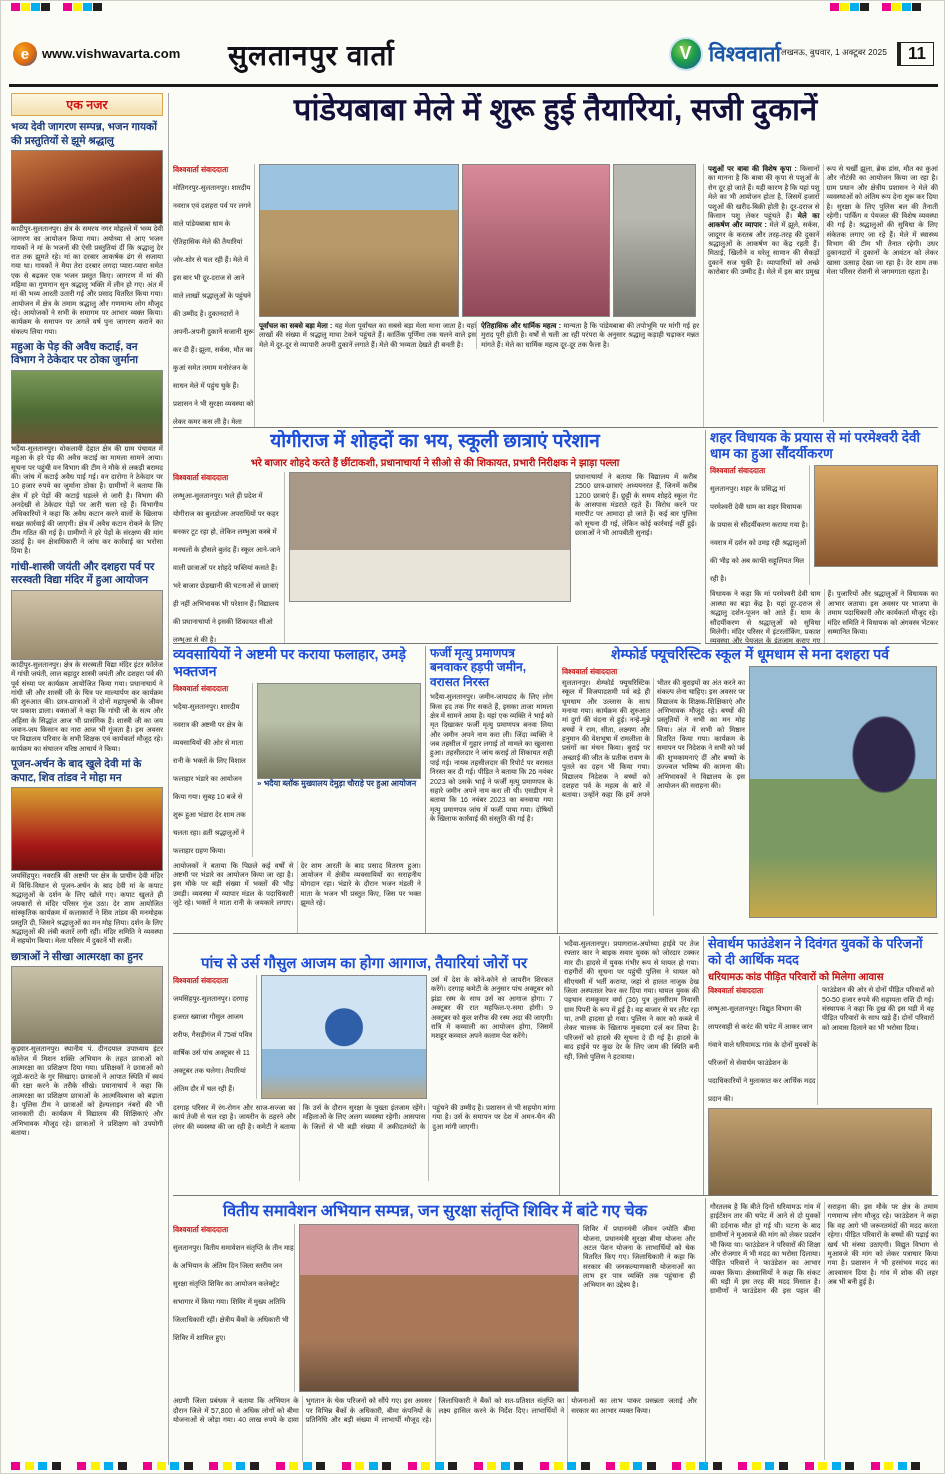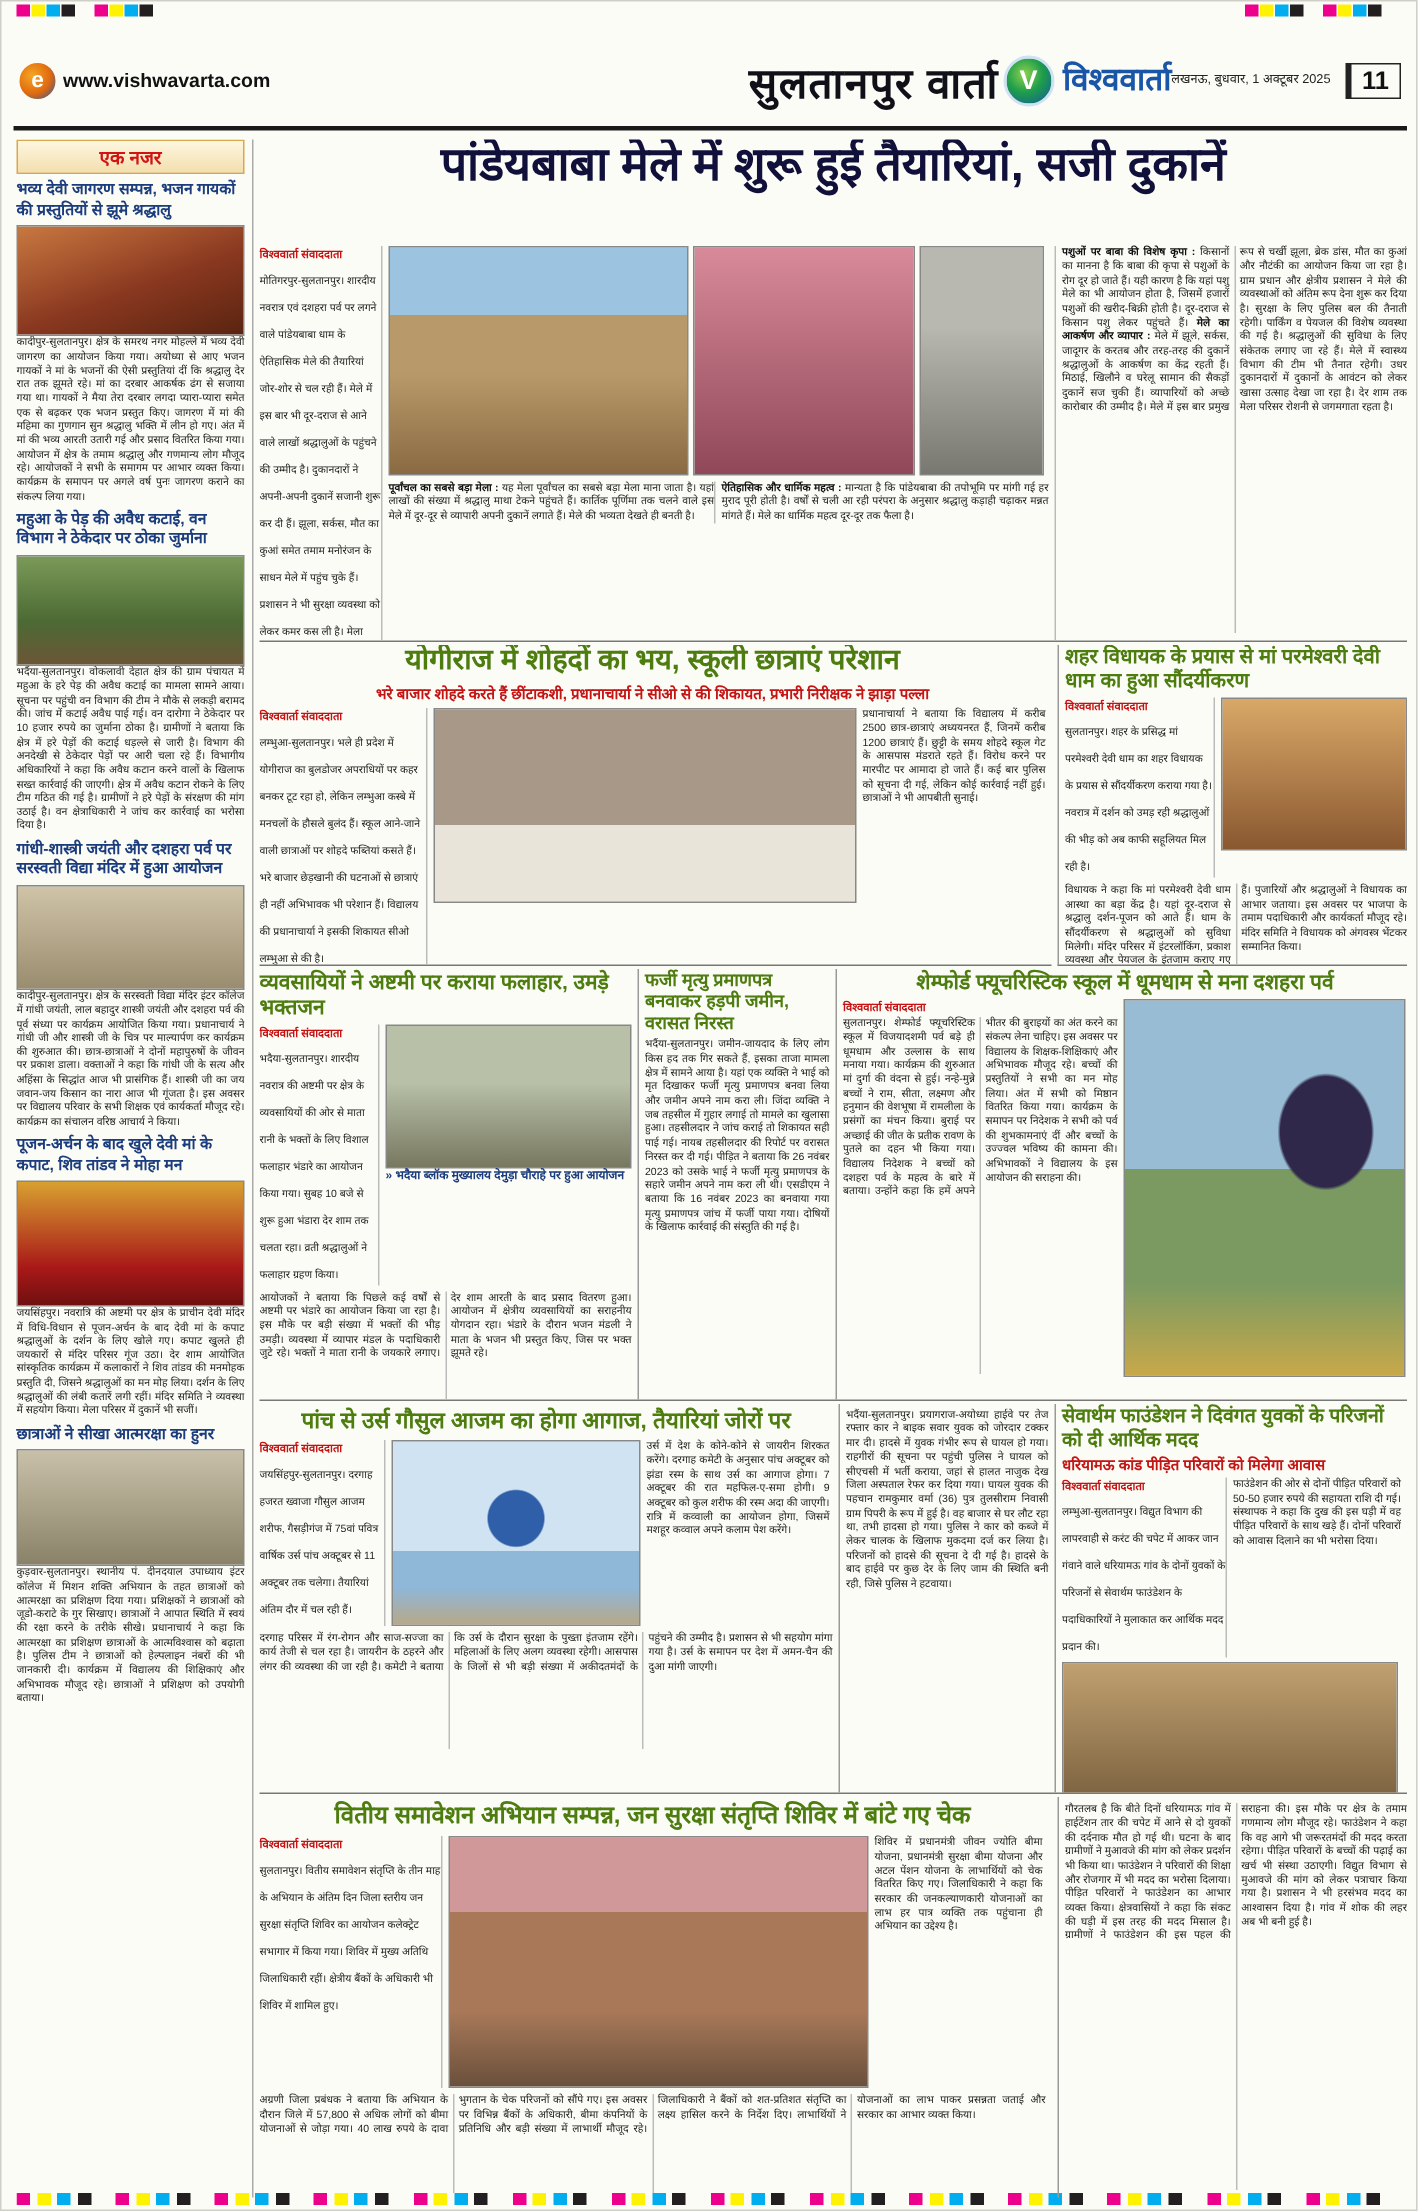--- a/index.html
+++ b/index.html
@@ -12,21 +12,21 @@
   .reg-sq:nth-child(4n) { margin-right:13px; }
   #reg-tl { top:2px; left:10px; }
   #reg-tr { top:2px; right:10px; }
   #reg-bottom { bottom:3px; left:10px; right:10px; justify-content:space-between; flex-wrap:nowrap; overflow:hidden; }
 
   
   #masthead { position:absolute; top:26px; left:8px; width:929px; height:60px; display:flex; align-items:center; border-bottom:3px solid #1a1a1a; padding:0 4px 4px 4px; }
   .mast-left { display:flex; align-items:center; gap:5px; width:215px; }
   .logo-e { width:24px; height:24px; border-radius:50%; background:radial-gradient(circle at 35% 35%, #f5a623, #e06a10 55%, #1a56a8); color:#fff; font-weight:bold; font-size:15px; display:flex; align-items:center; justify-content:center; }
   .site-url { font-weight:bold; font-size:13px; color:#111; }
-  .mast-center { flex:1; text-align:right; }
+  .mast-center { flex:1; text-align:left; }
   .section-title { font-size:28px; font-weight:bold; color:#101018; letter-spacing:1px; }
   .mast-right { display:flex; align-items:center; gap:10px; width:268px; justify-content:flex-end; }
   .brand-wrap { display:flex; align-items:center; gap:6px; }
   .logo-v { width:34px; height:34px; border-radius:50%; background:radial-gradient(circle at 40% 35%, #8fd14f, #1f9e4a 45%, #10589e); color:#fff; font-weight:bold; font-size:18px; display:flex; align-items:center; justify-content:center; border:2px solid #cfe2f3; }
   .brand-col { display:flex; flex-direction:row; align-items:flex-start; }
   .brand-name { font-size:21px; font-weight:bold; color:#1a56a8; line-height:1; }
   .dateline { font-size:8.5px; color:#222; margin-top:3px; }
   .pageno-box { border:1.5px solid #222; padding:1px 7px; font-size:17px; font-weight:bold; color:#111; border-left:4px solid #222; }
 
   
@@ -35,21 +35,21 @@
   .sb-h { font-size:10.5px; font-weight:bold; color:#1c3d7d; line-height:1.3; margin:4px 0 3px 0; }
   .sb-body { font-size:7px; line-height:1.33; text-align:justify; color:#1c1c1c; overflow:hidden; }
   .sb-ph { width:100%; border:1px solid #888; }
 
   
   #main { position:absolute; left:172px; top:92px; width:765px; height:1372px; }
   .band { position:absolute; overflow:hidden; }
 
   .h-lead { font-size:31px; font-weight:bold; color:#10103a; text-align:center; line-height:1.12; }
   .sub-lead { font-size:13.5px; font-weight:bold; color:#c41414; text-align:center; margin-top:7px; }
-  .h2x { font-weight:bold; color:#4d7c0f; line-height:1.2; }
+  .h2x { font-weight:bold; color:#1d4ed8; line-height:1.2; }
   .subred { font-size:10px; font-weight:bold; color:#c41414; }
   .byline { display:block; font-size:7.5px; font-weight:bold; color:#c41212; margin-bottom:2px; }
   .bodytxt { font-size:7px; line-height:1.34; text-align:justify; color:#1c1c1c; }
   .lead-in { font-weight:bold; color:#111; }
   .caption { font-size:8px; font-weight:bold; color:#1c3d7d; line-height:1.25; }
   .ph { border:1px solid #888; flex-shrink:0; }
   .colrule { border-right:1px solid #bbb; }
   .flexrow { display:flex; gap:4px; }
   .col2 { column-count:2; column-gap:7px; column-rule:1px solid #bbb; }
   .col3 { column-count:3; column-gap:7px; column-rule:1px solid #bbb; }
@@ -58,21 +58,21 @@
   
   #lead-head   { top:0;    left:0;   width:765px; height:68px; }
   #lead-story  { top:68px; left:0;   width:765px; height:267px; border-bottom:1.5px solid #777; padding-top:3px; }
   #story2      { top:337px; left:0;  width:528px; height:214px; border-bottom:1.5px solid #777; padding-right:4px; }
   #story3      { top:337px; left:532px; width:233px; height:214px; border-left:1px solid #999; border-bottom:1.5px solid #777; padding-left:4px; }
   #band3       { top:553px; left:0;  width:765px; height:288px; border-bottom:1.5px solid #777; }
   #story4      { position:absolute; top:0; left:0; width:252px; height:288px; padding-right:4px; }
   #story5      { position:absolute; top:0; left:252px; width:132px; height:288px; border-left:1px solid #999; padding:0 4px; }
   #story6      { position:absolute; top:0; left:384px; width:381px; height:288px; border-left:1px solid #999; padding-left:4px; }
   #band4       { top:843px; left:0;  width:765px; height:260px; border-bottom:1.5px solid #777; }
-  #story7      { position:absolute; top:3px; left:0; width:386px; height:260px; padding-right:4px; }
+  #story7      { position:absolute; top:18px; left:0; width:386px; height:260px; padding-right:4px; }
   #story8      { position:absolute; top:0; left:386px; width:144px; height:260px; border-left:1px solid #999; padding:0 4px; }
   #story9      { position:absolute; top:0; left:530px; width:235px; height:260px; border-left:1px solid #999; padding-left:4px; }
   #story10     { top:1105px; left:0; width:528px; height:267px; padding-top:3px; padding-right:4px; }
   #story9cont  { top:1105px; left:532px; width:233px; height:267px; border-left:1px solid #999; padding:4px 0 0 4px; }
 
   
   .ph-jagran { background:linear-gradient(160deg,#c87840,#8a3820 55%,#5a2410); }
   .ph-mahua { background:linear-gradient(#7a9a58,#4c6a34 60%,#6b5636); }
   .ph-vidya { background:linear-gradient(#cfc3a8,#9a8c6e); }
   .ph-devi { background:linear-gradient(#d8a030,#a81818 70%,#701010); }

